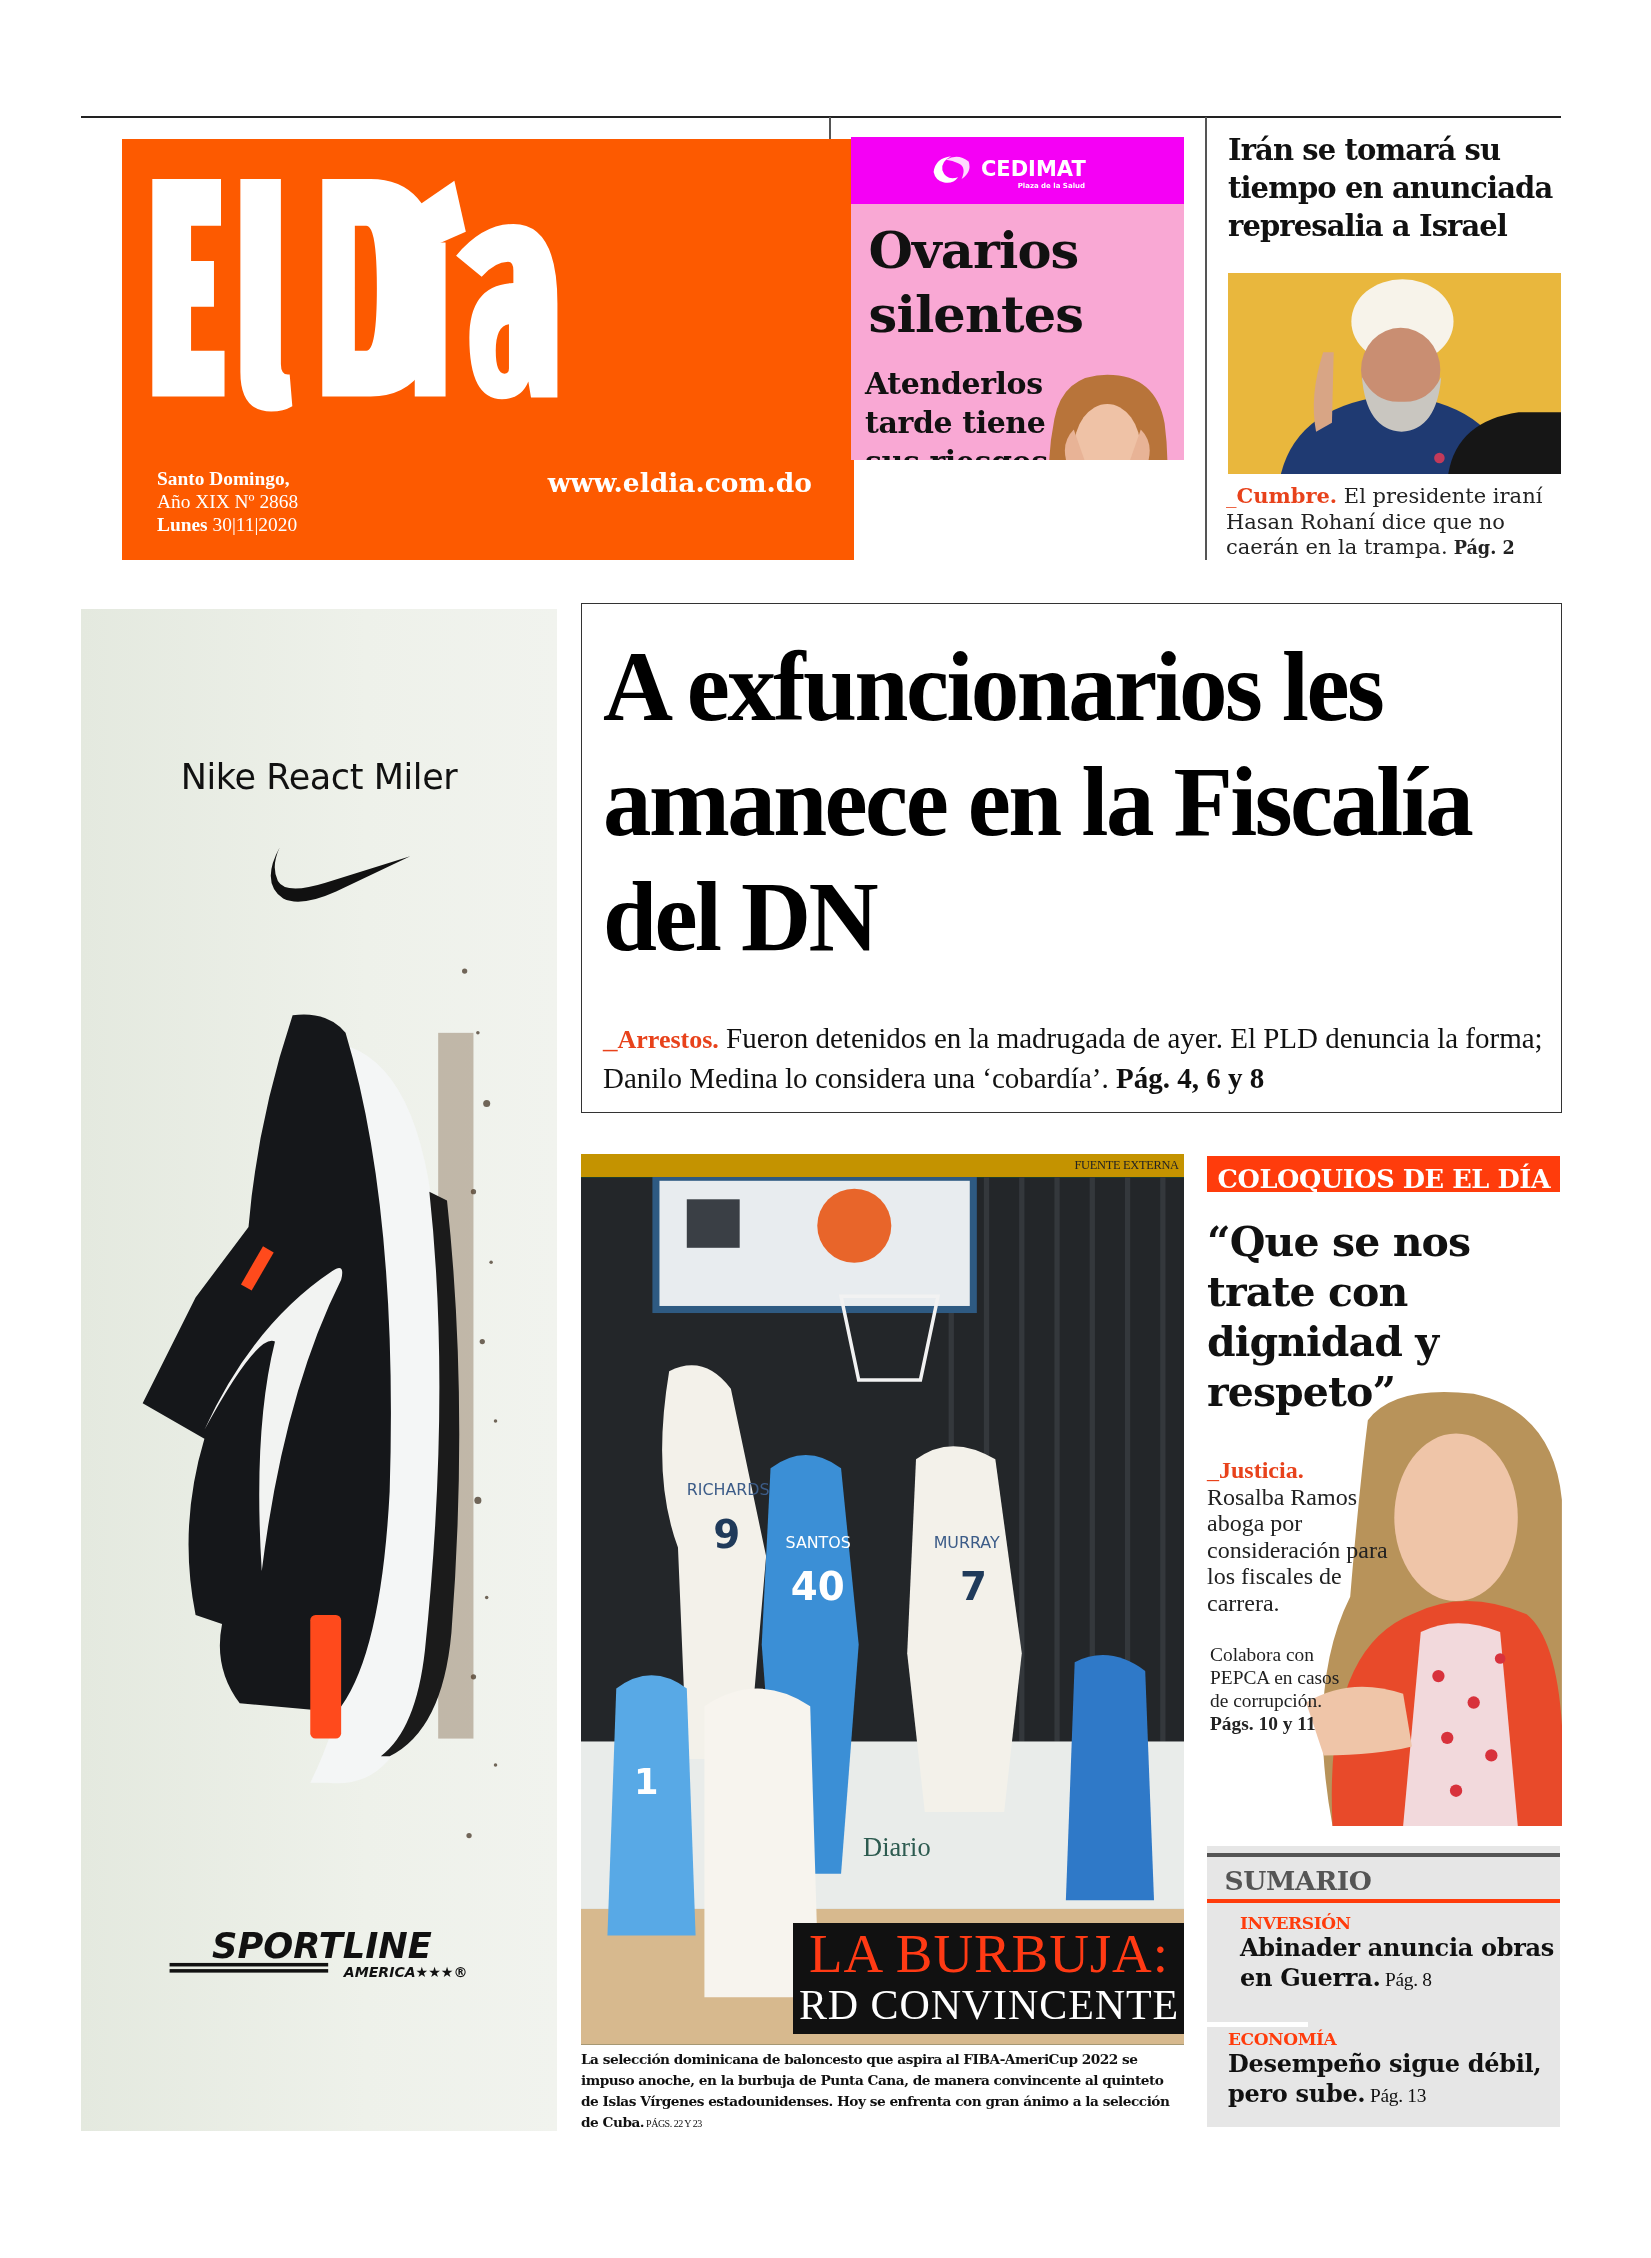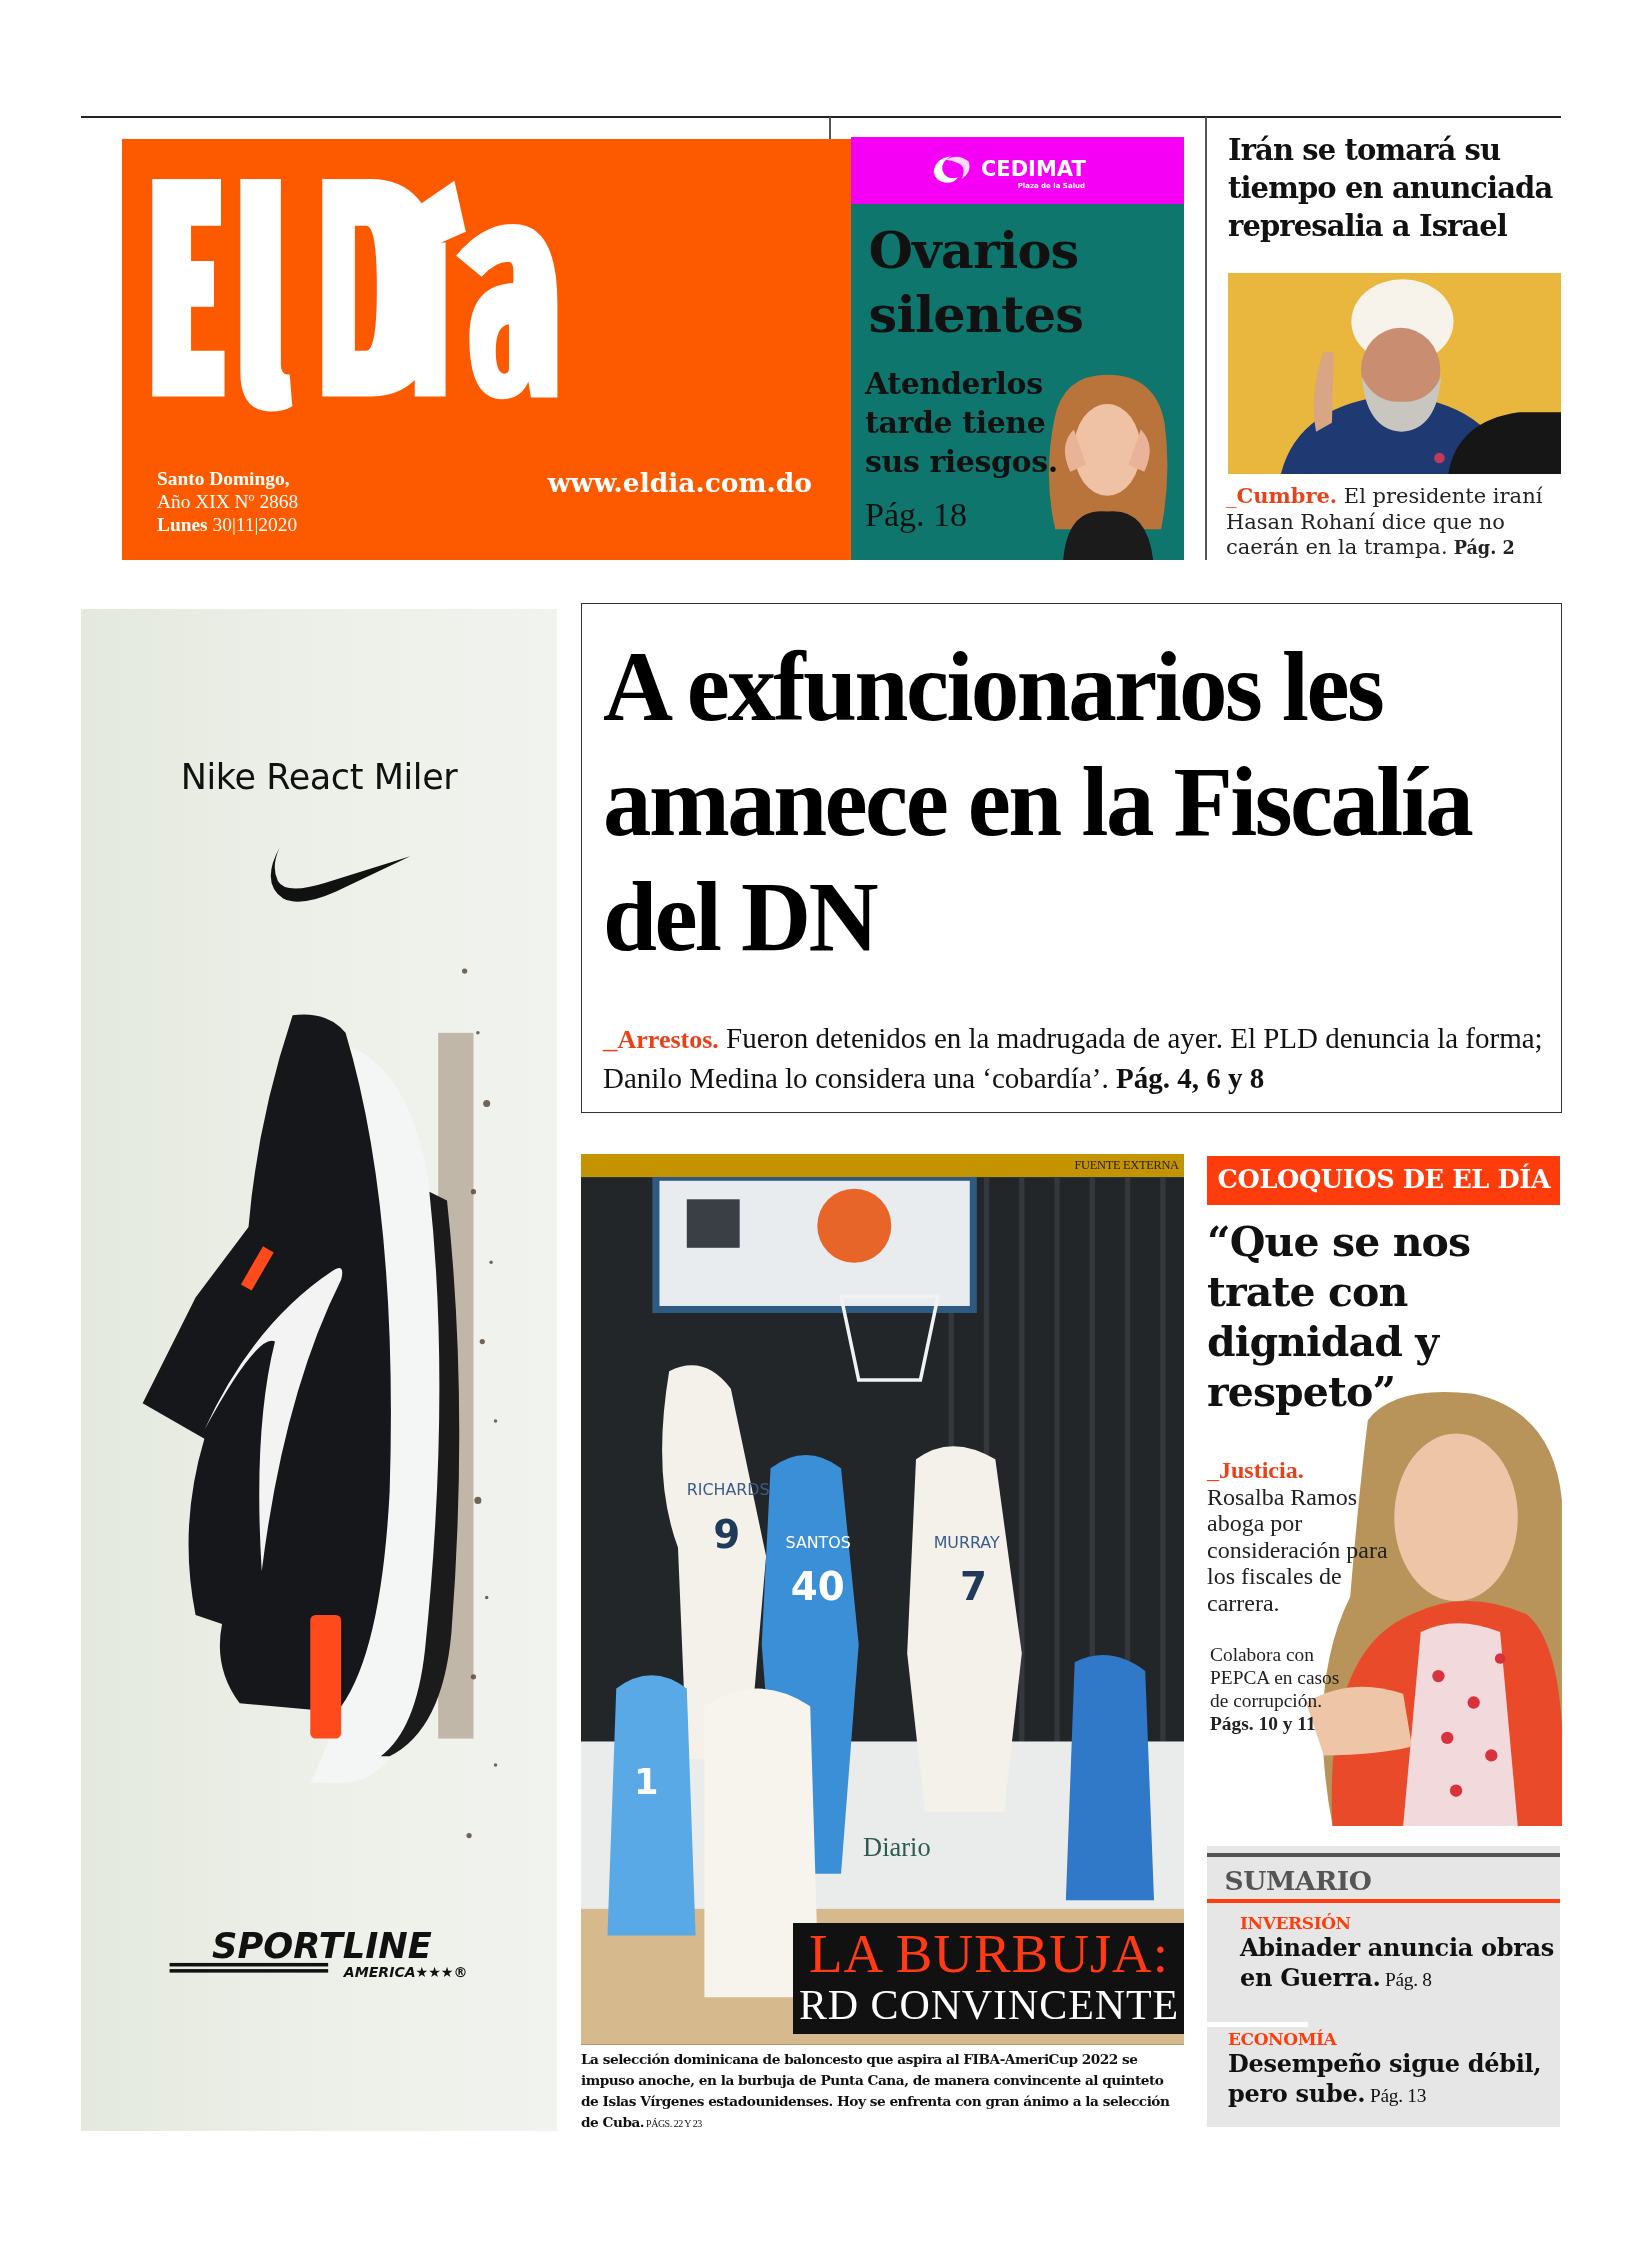--- a/index.html
+++ b/index.html
@@ -13,21 +13,21 @@
 
     
     .masthead { left: 81px; top: 139px; width: 732px; height: 421px; background: #fd5a00; margin-left: 41px; }
     .logo { left: 19.4px; top: 17.6px; width: 706px; height: 273px; }
     .mast-info { left: 35px; top: 328px; color: #fff; font-family: "Liberation Serif", serif; font-size: 19.4px; line-height: 23px; }
     .mast-info b { font-weight: 700; }
     .mast-info .lite { font-weight: 400; }
     .mast-url { right: 42px; top: 328px; color: #fff; font-family: "DejaVu Serif", serif; font-weight: 700; font-size: 26.5px; }
 
     
-    .promo { left: 851px; top: 137px; width: 333px; height: 423px; background: #0f766e; overflow: hidden; }
+    .promo { left: 851px; top: 137px; width: 333px; height: 323px; background: #f9a8d4; overflow: hidden; }
     .promo-band { left: 0; top: 0; width: 333px; height: 67px; background: #f500f5; }
     .promo-logo { left: 75px; top: 14px; width: 185px; height: 42px; }
     .promo-title { left: 17.6px; top: 81px; font-family: "DejaVu Serif", serif; font-weight: 700; font-size: 51px; line-height: 64px; letter-spacing: -0.9px; color: #111; }
     .promo-sub { left: 14px; top: 227px; font-family: "DejaVu Serif", serif; font-weight: 700; font-size: 30px; line-height: 39px; color: #111; letter-spacing: -0.4px; }
     .promo-page { left: 14px; top: 359px; font-family: "Liberation Serif", serif; font-size: 34px; color: #111; }
     .promo-photo { left: 168px; top: 229px; width: 166px; height: 194px; }
 
     
     .iran-head { left: 1228px; top: 131px; width: 335px; font-family: "DejaVu Serif", serif; font-weight: 700; font-size: 29px; line-height: 38px; letter-spacing: -0.9px; color: #111; }
     .iran-photo { left: 1228px; top: 273px; width: 333px; height: 201px; background: #e9b73d; overflow: hidden; }
@@ -54,21 +54,21 @@
     .sports-band { left: 0; top: 0; width: 603px; height: 23px; background: #c49300; }
     .sports-credit { right: 5.3px; top: 4.4px; font-family: "Liberation Serif", serif; font-size: 12.4px; color: #222; letter-spacing: -0.3px; }
     .sports-img { left: 0; top: 23px; width: 603px; height: 868px; }
     .burbuja-box { left: 212px; top: 769px; width: 392px; height: 111px; background: #111; }
     .burbuja-1 { left: 0; top: 1.8px; width: 392px; text-align: center; font-family: "Liberation Serif", serif; font-size: 55px; line-height: 58px; color: #ff3a14; font-weight: 400; letter-spacing: 0.9px; }
     .burbuja-2 { left: 0; top: 58px; width: 392px; text-align: center; font-family: "Liberation Serif", serif; font-size: 42px; line-height: 49px; color: #fff; letter-spacing: 0.9px; }
     .sports-cap { left: 581px; top: 2049px; width: 603px; font-family: "DejaVu Serif", serif; font-weight: 700; font-size: 13.7px; line-height: 21px; letter-spacing: -0.5px; color: #111; }
     .sports-cap .pg { font-weight: 400; font-family: "Liberation Serif", serif; font-size: 10px; }
 
     
-    .col-band { left: 1207px; top: 1156px; width: 353px; height: 49px; background: #ff3c0c; }
+    .col-band { left: 1207px; top: 1156px; width: 353px; height: 36px; background: #ff3c0c; }
     .col-band-text { left: 10.6px; top: 8px; font-family: "DejaVu Serif", serif; font-weight: 700; font-size: 25.6px; color: #fff; letter-spacing: -0.4px; }
     .col-quote { left: 1207px; top: 1217px; width: 318px; font-family: "DejaVu Serif", serif; font-weight: 700; font-size: 41px; line-height: 50px; letter-spacing: -0.9px; color: #111; }
     .col-photo { left: 1306px; top: 1385px; width: 256px; height: 441px; }
     .col-text { left: 1207px; top: 1457px; width: 212px; font-family: "Liberation Serif", serif; font-size: 24px; line-height: 26.5px; color: #222; }
     .col-text2 { left: 1210px; top: 1643px; width: 132px; font-family: "Liberation Serif", serif; font-size: 19.4px; line-height: 23px; color: #222; }
 
     
     .sum { left: 1207px; top: 1846px; width: 353px; height: 281px; background: #e6e6e6; }
     .sum-top { left: 0; top: 7px; width: 353px; height: 4.4px; background: #555; }
     .sum-title { left: 17.6px; top: 19.4px; font-family: "DejaVu Serif", serif; font-weight: 700; font-size: 26.5px; color: #555; letter-spacing: -0.4px; }

